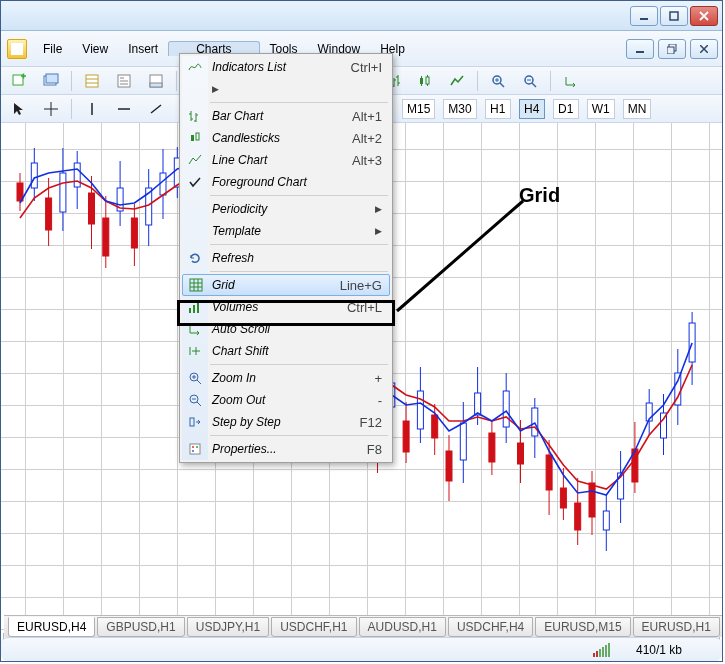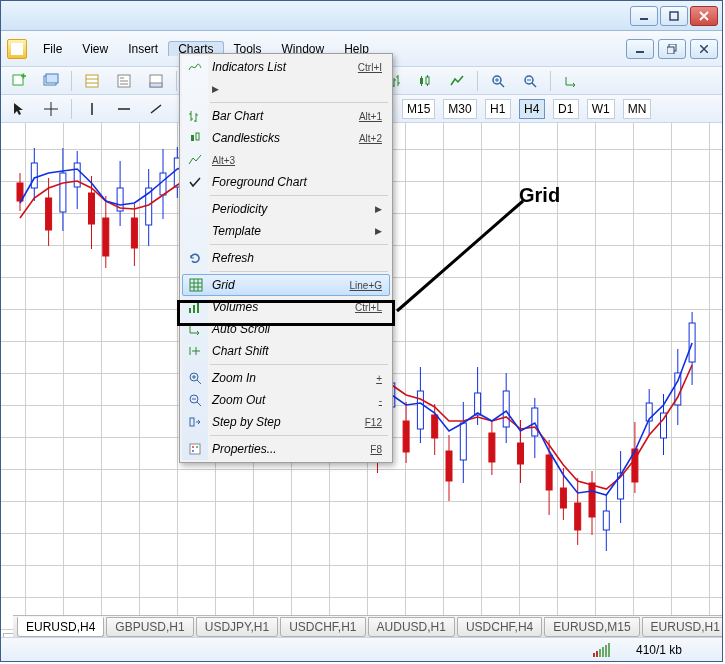--- a/index.html
+++ b/index.html
@@ -8,49 +8,49 @@
 .window { width: 723px; height: 662px; border: 1px solid #3b5e8c; background: #fff; position: relative; }
 .titlebar { height: 30px; background: linear-gradient(#eaf3fd,#d1e5f8); display: flex; align-items: center; justify-content: flex-end; padding-right: 4px; gap: 2px; border-bottom: 1px solid #a0b8d8; }
 .titlebtn { width: 28px; height: 20px; border: 1px solid #7a9ecc; border-radius: 3px; background: linear-gradient(#f5faff,#d6e7f6); display: flex; align-items: center; justify-content: center; }
 .titlebtn.close { background: linear-gradient(#e78b87,#cf4b3f); border-color: #a03028; }
 .titlebtn svg { display: block; }
 
 .menubar { height: 36px; background: linear-gradient(#f6f9fd,#e6effa); display: flex; align-items: center; padding-left: 6px; border-bottom: 1px solid #c8d6e8; }
 .appicon { width: 20px; height: 20px; margin: 1px 6px 1px 0; background: linear-gradient(#fff3b0,#f4c338); border: 1px solid #d6a818; border-radius: 2px; position: relative; }
 .appicon::after { content:""; position:absolute; inset:3px; background:#fff; }
 .menuitem { padding: 0 10px; display: flex; align-items: center; cursor: default; }
-.menuitem.open { background: #d6e5f5; border: 1px solid #99b8dc; border-bottom: none; border-radius: 3px 3px 0 0; padding: 0 9px; }
+.menuitem.open { background: #d6e5f5; border: 1px solid #99b8dc; border-bottom: none; border-radius: 3px 3px 0 0; padding: 0 27px; }
 
 .toolrow { height: 28px; background: linear-gradient(#f6f9fd,#e6effa); border-bottom: 1px solid #c8d6e8; display: flex; align-items: center; padding-left: 6px; gap: 8px; }
 .tbbtn { width: 24px; height: 22px; border: 1px solid transparent; border-radius: 2px; display: flex; align-items: center; justify-content: center; }
 .sep { width: 1px; height: 20px; background: #c0cee0; }
 .expert { display: flex; align-items: center; gap: 4px; height: 22px; padding: 0 6px; border: 1px solid transparent; }
 .tbtf { min-width: 26px; height: 20px; border: 1px solid #c0cee0; background: #fff; display: flex; align-items: center; justify-content: center; font-size: 11px; padding: 0 4px; }
 .tbtf.active { background: #d6e7f6; border-color: #6a93c6; }
 
 .chartarea { position: relative; width: 100%; height: 534px; background: #fff; overflow: hidden; }
 .gridlines { position: absolute; inset: 0;
   background-image: linear-gradient(to right, #cfcfcf 1px, transparent 1px), linear-gradient(to bottom, #cfcfcf 1px, transparent 1px);
   background-size: 38px 32px; background-position: -14px -6px; }
 .chartpad { position:absolute; left:2px; right:2px; bottom:2px; height:22px; background:linear-gradient(#fff,#ececec); border:1px solid #b8b8b8; }
 
-.tabs { position: absolute; bottom: 24px; left: 12px; right: 0; height: 22px; background: linear-gradient(#f6f6f6,#e3e3e3); border-top: 1px solid #b8b8b8; display: flex; align-items: center; padding: 0 4px; overflow: hidden; }
+.tabs { position: absolute; bottom: 24px; left: 3px; right: 0; height: 22px; background: linear-gradient(#f6f6f6,#e3e3e3); border-top: 1px solid #b8b8b8; display: flex; align-items: center; padding: 0 4px; overflow: hidden; }
 .tab { height: 20px; border: 1px solid #b0b0b0; background: linear-gradient(#f9f9f9,#e6e6e6); padding: 0 8px; display: flex; align-items: center; font-size: 11px; color: #555; border-radius: 0 0 3px 3px; margin-right: 2px; }
 .tab.active { background: #fff; border-top-color: #fff; color: #000; font-weight: normal; }
 
-.statusbar { position: absolute; bottom: 0; left: 0; right: 0; height: 24px; background: linear-gradient(#f6f9fd,#e6effa); border-top: 1px solid #c8d6e8; display: flex; align-items: center; justify-content: flex-end; padding-right: 40px; gap: 26px; font-size: 11px; }
+.statusbar { position: absolute; bottom: 0; left: 0; right: 0; height: 24px; background: linear-gradient(#f6f9fd,#e6effa); border-top: 1px solid #c8d6e8; display: flex; align-items: center; justify-content: flex-end; padding-right: 40px; gap: 26px; font-size: 11px; border-radius: 7px; }
 .siggrid { display: flex; gap: 1px; align-items: flex-end; }
 .siggrid span { width: 2px; background: #6a6; }
 
 .dropdown { position: absolute; left: 178px; top: 52px; width: 214px; background: #f2f2f2; border: 1px solid #a0a0a0; box-shadow: 2px 3px 6px rgba(0,0,0,.3); padding: 2px; z-index: 50; }
 .dropdown .iconcol { position:absolute; left:2px; top:2px; bottom:2px; width:26px; background:linear-gradient(#f5f8fc,#e2ecf8); }
 .dd-item { position: relative; height: 22px; display: flex; align-items: center; padding-left: 30px; padding-right: 8px; }
 .dd-item.hover { background: linear-gradient(#e6f2ff,#c9e0fb); border: 1px solid #7bb0e6; border-radius: 2px; padding-left: 29px; padding-right: 7px; height: 22px; }
 .dd-item .lbl { flex: 1; font-style: italic; }
-.dd-item .sc { color: #444; font-size: 10px; text-decoration: underline; }
+.dd-item .sc { color: #444; font-size: 13px; }
 .dd-item .arw { color: #444; font-size: 9px; }
 .dd-sep { height: 1px; background: #d0d0d0; margin: 2px 2px 2px 28px; }
 .dd-icon { position: absolute; left: 4px; width: 18px; height: 18px; display: flex; align-items: center; justify-content: center; }
 .gridframe { position:absolute; left:176px; top:299px; width:218px; height:26px; border:3px solid #000; z-index:60; pointer-events:none; }
 
 .annot { position: absolute; left: 518px; top: 183px; font-size: 20px; font-weight: bold; color: #000; z-index: 60; }
 .annot-line { position: absolute; z-index: 59; }
 
 svg.candles { position: absolute; left: 0; top: 0; }
 </style>
@@ -448,20 +448,21 @@
         </span>
       <span class="lbl">Candlesticks</span>
         <span class="sc">Alt+2</span>
     </div>
     <div class="dd-item">
       <span class="dd-icon">
           <svg width="14" height="14">
             <path d="M1 11 L5 5 L8 8 L13 2" stroke="#2a8a2a" fill="none"></path>
           </svg>
         </span>
+      <span class="lbl">Line Chart</span>
         <span class="sc">Alt+3</span>
     </div>
     <div class="dd-item">
       <span class="dd-icon">
           <svg width="12" height="12">
             <path d="M1 6 L4 10 L11 2" stroke="#222" fill="none" stroke-width="1.5"></path>
           </svg>
         </span>
       <span class="lbl">Foreground Chart</span>
     </div>

